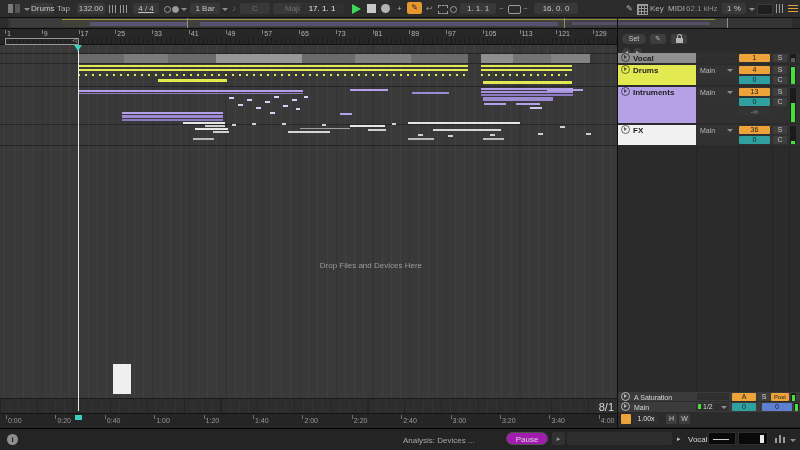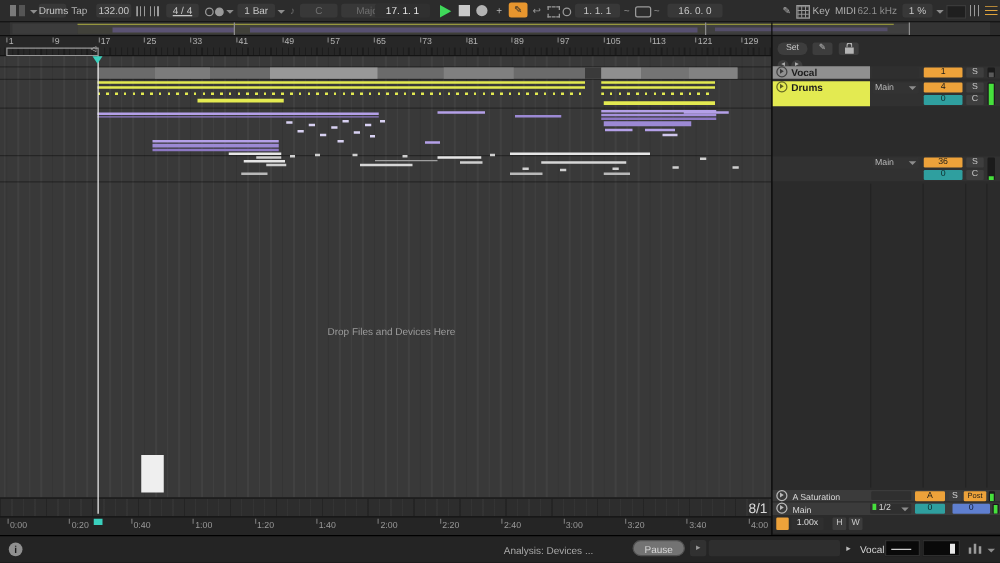--- a/index.html
+++ b/index.html
@@ -45,21 +45,21 @@
   #grid{position:absolute;left:0;top:45px;width:617px;height:353px;background-color:#393939;
         background-image:repeating-linear-gradient(90deg,rgba(0,0,0,.20) 0 1px,transparent 1px 36.75px),
                          repeating-linear-gradient(90deg,rgba(255,255,255,.04) 0 1px,transparent 1px 9.1875px);
         background-position:5px 0;}
   .laneline{position:absolute;left:0;width:617px;height:1px;background:rgba(0,0,0,.35);}
   #scrub{position:absolute;left:0;top:398px;width:617px;height:15px;background:#2d2d2d;border-top:1px solid #1a1a1a;
         background-image:repeating-linear-gradient(90deg,rgba(0,0,0,.30) 0 1px,transparent 1px 36.75px),
                          repeating-linear-gradient(90deg,rgba(255,255,255,.03) 0 1px,transparent 1px 9.1875px);}
   #time-ruler{position:absolute;left:0;top:413px;width:617px;height:15px;background:#252525;border-top:1px solid #141414;}
   .rect{position:absolute;}
-  #drop-hint{position:absolute;left:262px;top:261px;width:160px;font-size:8px;color:#9b9b9b;text-align:left;}
+  #drop-hint{position:absolute;left:262px;top:261px;width:160px;font-size:8px;color:#9b9b9b;text-align:right;}
   #grid-label{position:absolute;left:578px;top:401px;width:36px;font-size:11px;color:#dadada;text-align:right;}
   #playhead{position:absolute;left:78px;top:45px;width:1px;height:366px;background:#ededed;z-index:30;}
   #ph-flag{position:absolute;left:74px;top:45px;width:0;height:0;z-index:31;
            border-left:4px solid transparent;border-right:4px solid transparent;border-top:6px solid #3ad0bd;}
   #ph-bottom{position:absolute;left:75px;top:415px;width:7px;height:5px;background:#3ad0bd;z-index:31;}
   #vsep{position:absolute;left:617px;top:18px;width:1px;height:410px;background:#0d0d0d;z-index:40;}
   
   #panel{position:absolute;left:618px;top:29px;width:182px;height:398px;background:#2b2b2b;}
   .pillbtn{position:absolute;background:#3d3d3d;border-radius:5px;color:#c9c9c9;font-size:7px;text-align:center;}
   .sqbtn{position:absolute;background:#3d3d3d;border-radius:2px;color:#b9b9b9;font-size:7px;text-align:center;}
@@ -256,22 +256,35 @@
       <div class="rbox" style="top:1px;"><span>Main</span><span class="caret"></span></div>
       <div class="vbox" style="top:1px;">4</div>
       <div class="sbox" style="top:1px;">S</div>
       <div class="panbox" style="top:11px;">0</div>
       <div class="sbox" style="top:11px;">C</div>
       <div class="meter" style="top:1px;height:18px;">
           <i style="height:92%;"></i>
         </div>
     </div>
 
+    <div class="trow" style="top:58px;height:36px;">
+      <div class="tname" style="background-color: rgb(183, 161, 230);"><span class="tic"></span><span>Intruments</span></div>
+      <div class="rbox" style="top:1px;"><span>Main</span><span class="caret"></span></div>
+      <div class="vbox" style="top:1px;">13</div>
+      <div class="sbox" style="top:1px;">S</div>
+      <div class="panbox" style="top:11px;">0</div>
+      <div class="sbox" style="top:11px;">C</div>
+      <div class="vbox" style="top:21px;background:#333;color:#999;">-∞</div>
+      <div class="meter" style="top:1px;height:34px;">
+          <i style="height:55%;"></i>
+        </div>
+    </div>
 
     <div class="trow" style="top:96px;height:20px;">
+      <div class="tname" style="background-color: rgb(241, 241, 241);"><span class="tic"></span><span>FX</span></div>
       <div class="rbox" style="top:1px;"><span>Main</span><span class="caret"></span></div>
       <div class="vbox" style="top:1px;">36</div>
       <div class="sbox" style="top:1px;">S</div>
       <div class="panbox" style="top:11px;">0</div>
       <div class="sbox" style="top:11px;">C</div>
       <div class="meter" style="top:1px;height:18px;">
           <i style="height:18%;"></i>
         </div>
     </div>
 
@@ -307,21 +320,21 @@
       <div class="ab" style="left:3px;top:1px;width:10px;height:10px;background:#eda23a;border-radius:1px;"></div>
       <div class="ab" style="left:15px;top:1px;width:26px;height:10px;background:#2f2f2f;color:#e0e0e0;text-align:center;line-height:10px;border-radius:1px;">1.00x</div>
       <div class="ab" style="left:48px;top:1px;width:11px;height:10px;background:#3c3c3c;color:#c9c9c9;text-align:center;line-height:10px;border-radius:1px;">H</div>
       <div class="ab" style="left:61px;top:1px;width:11px;height:10px;background:#3c3c3c;color:#c9c9c9;text-align:center;line-height:10px;border-radius:1px;">W</div>
     </div>
   </div>
 
   <div id="statusbar">
     <div class="ab" style="left:7px;top:5px;width:11px;height:11px;border-radius:50%;background:#8f8f8f;color:#1a1a1a;font-size:8px;font-weight:bold;text-align:center;line-height:11px;">i</div>
     <div class="ab" style="left:403px;top:7px;font-size:8px;color:#a8a8a8;">Analysis: Devices ...</div>
-    <div class="ab" style="left:506px;top:3px;width:42px;height:13px;background:#737373;border:1px solid #505050;border-radius:7px;color:#d8d8d8;font-size:8px;text-align:center;line-height:13px;box-sizing:border-box;">Pause</div>
+    <div class="ab" style="left:506px;top:3px;width:42px;height:13px;background:#a21caf;border:1px solid #505050;border-radius:7px;color:#d8d8d8;font-size:8px;text-align:center;line-height:13px;box-sizing:border-box;">Pause</div>
     <div class="ab" style="left:552px;top:3px;width:13px;height:13px;background:#313131;border-radius:2px;color:#999;font-size:7px;text-align:center;line-height:13px;">▸</div>
     <div class="ab" style="left:567px;top:3px;width:105px;height:13px;background:#2e2e2e;border-radius:2px;"></div>
     <div class="ab" style="left:677px;top:6px;color:#bbb;font-size:7px;">▸</div>
     <div class="ab" style="left:688px;top:6px;color:#d5d5d5;font-size:8px;">Vocal</div>
     <div class="blackdisp" style="left:708px;width:28px;">
         <i class="ab" style="left:4px;top:6px;width:16px;height:1px;background:#cfcfcf;"></i>
       </div>
     <div class="blackdisp" style="left:738px;width:30px;">
         <i class="ab" style="right:3px;top:2px;width:4px;height:8px;background:#e8e8e8;"></i>
       </div>

